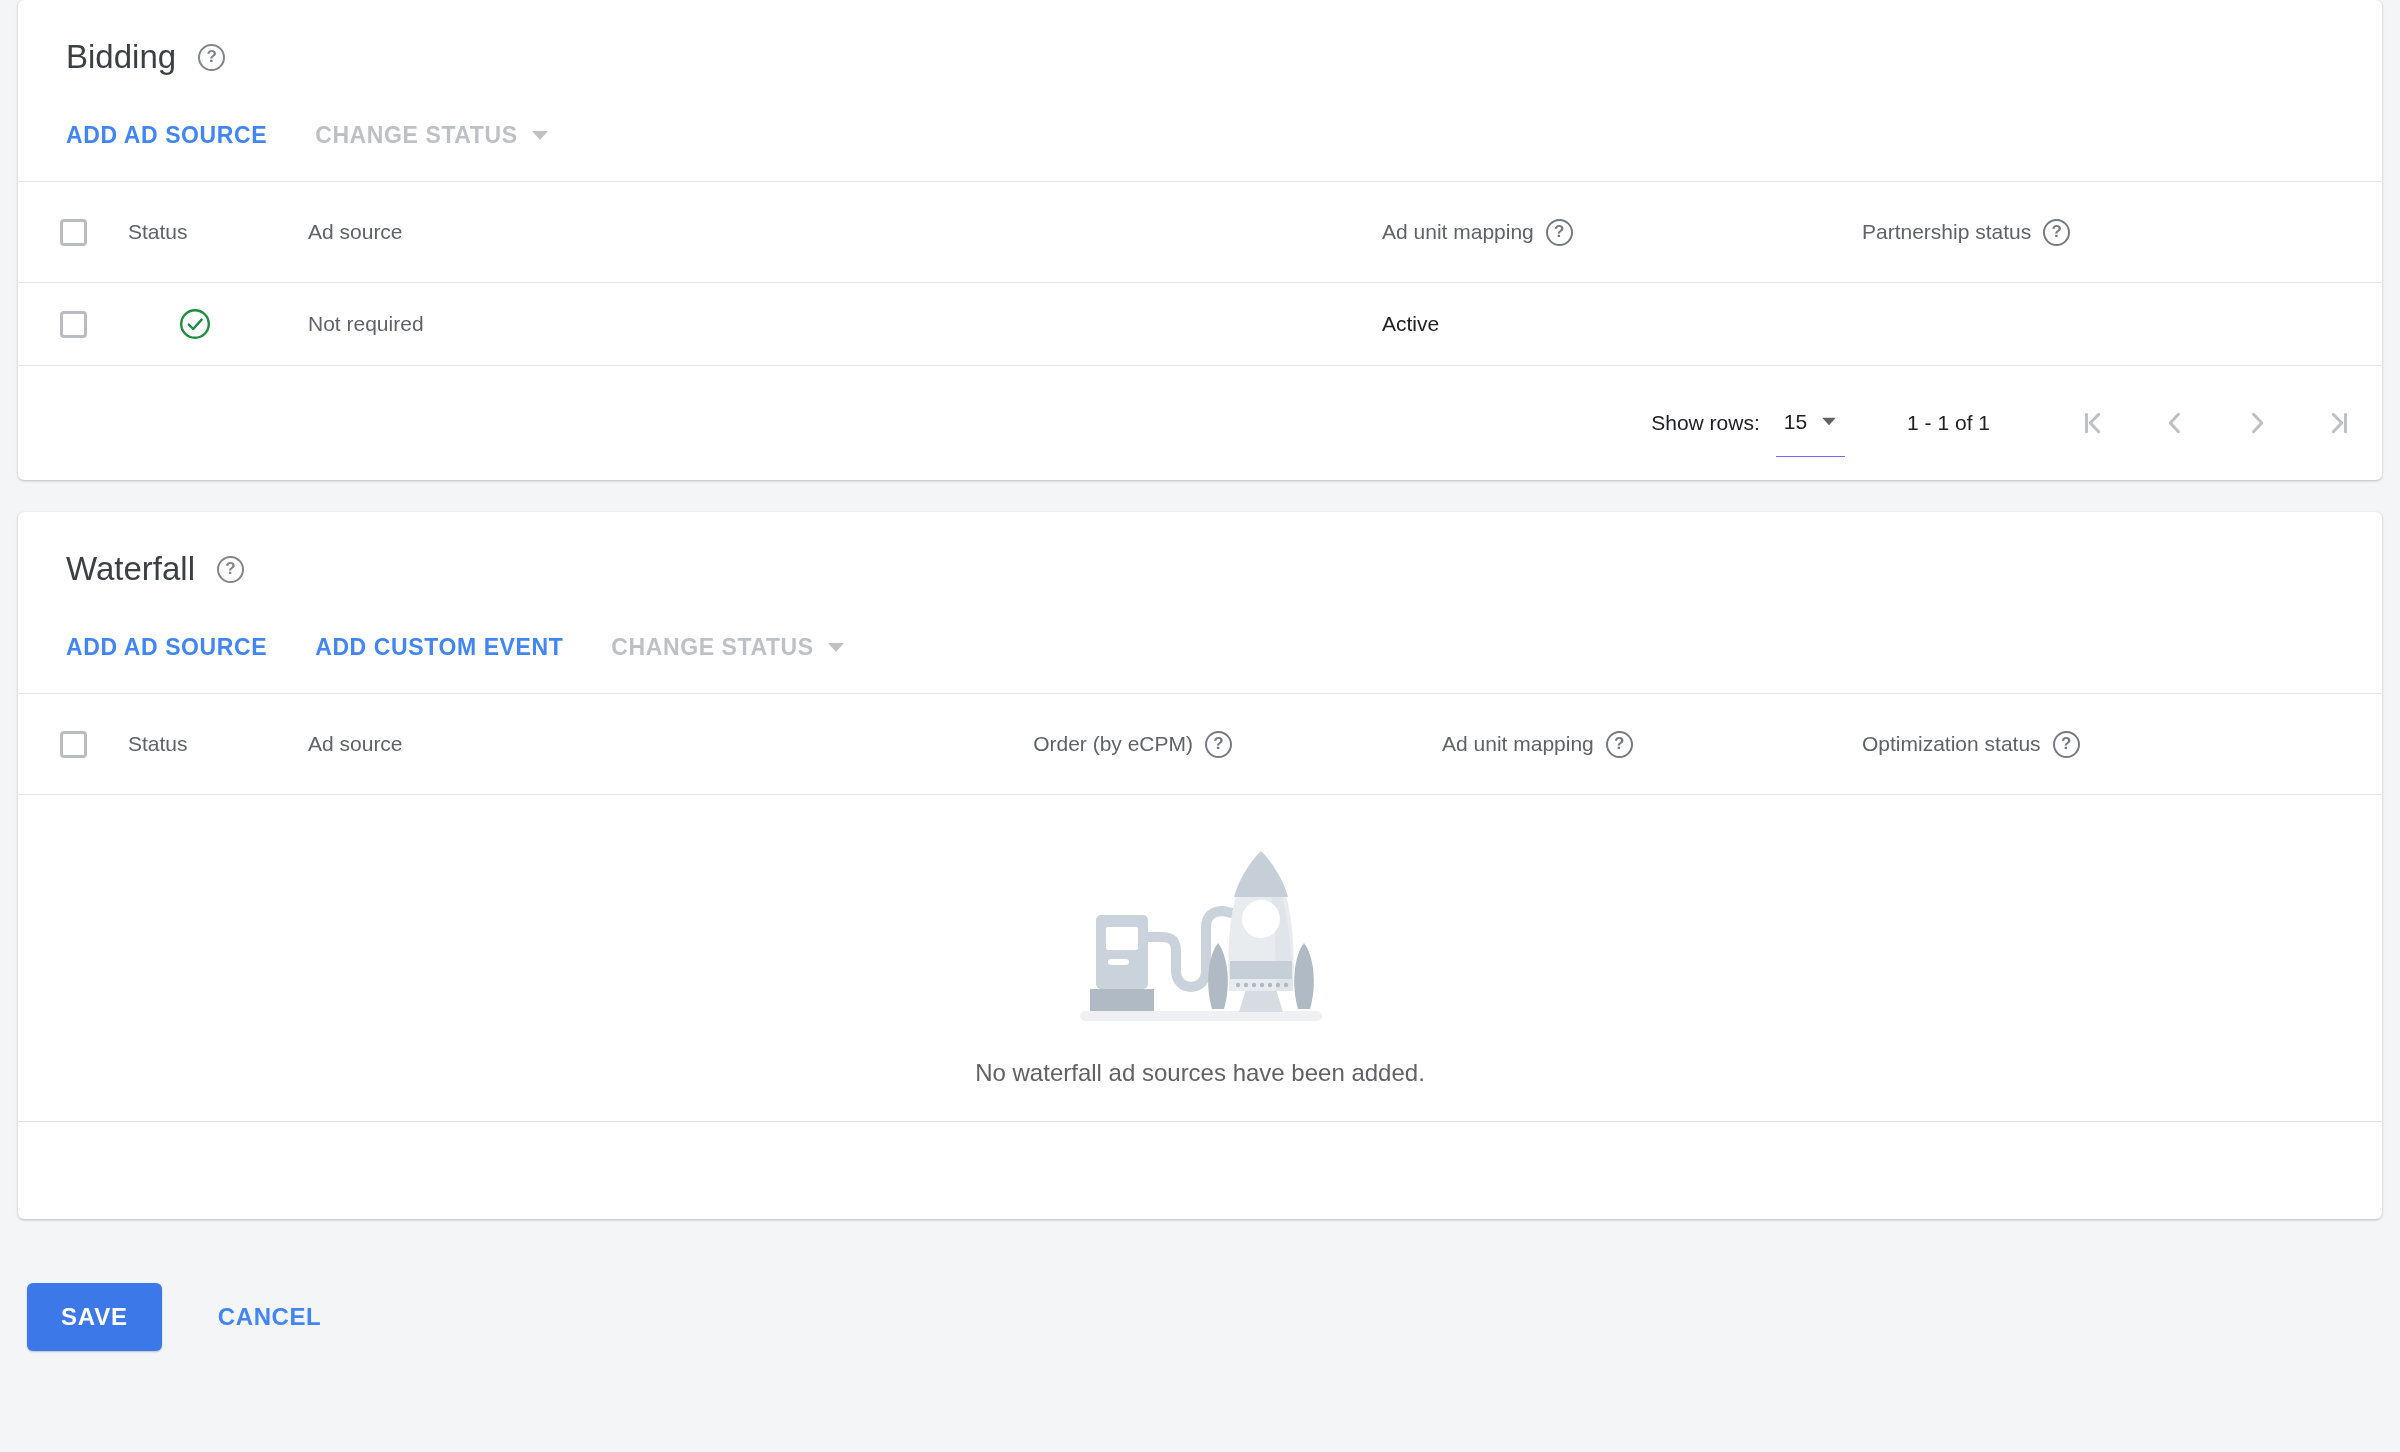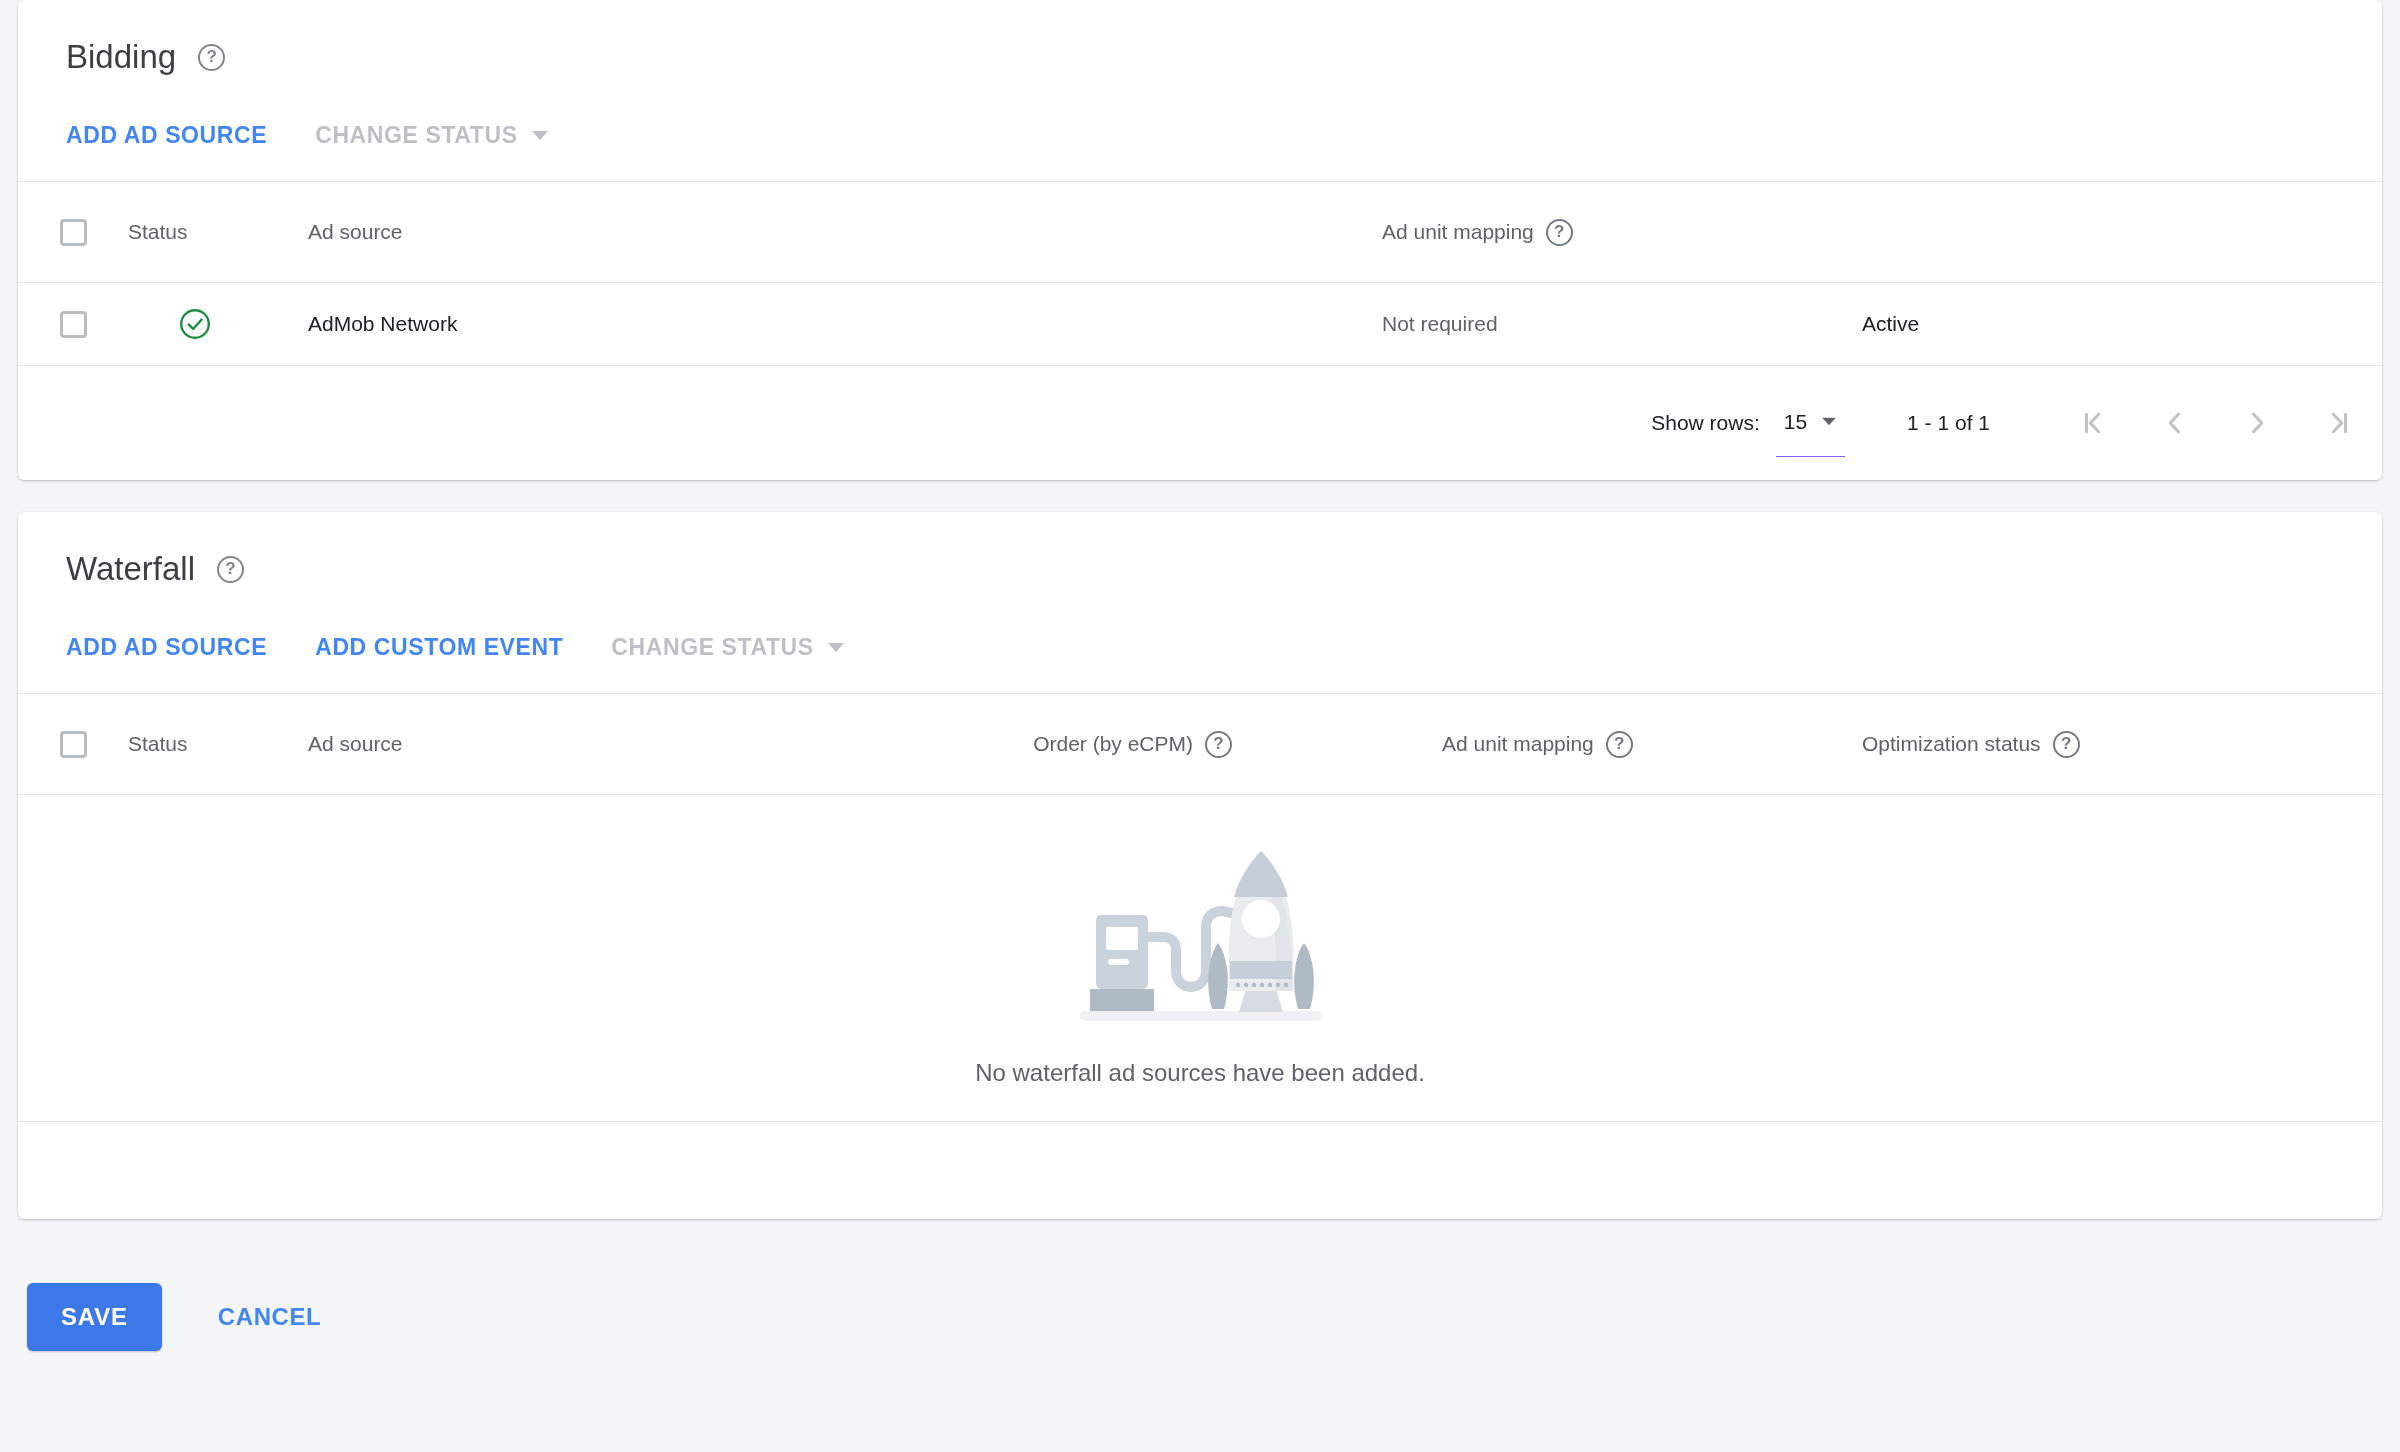--- a/index.html
+++ b/index.html
@@ -170,33 +170,36 @@
     <div class="thead grid-bidding">
       <div class="cell cb-cell">
         <span class="checkbox"></span>
       </div>
       <div class="cell th">Status</div>
       <div class="cell th no-pad">Ad source</div>
       <div class="cell th no-pad">
         <span>Ad unit mapping</span>
         <span class="help"></span>
       </div>
+      <div class="cell th no-pad">
+        <span>Partnership status</span>
+        <span class="help"></span>
+      </div>
     </div>
 
     <div class="trow grid-bidding">
       <div class="cell cb-cell">
         <span class="checkbox"></span>
       </div>
       <div class="cell status-cell">
         <svg width="34" height="34" viewBox="0 0 34 34">
           <circle cx="17" cy="17" r="13.8" fill="none" stroke="#1E8E3E" stroke-width="2.4"></circle>
           <path d="M10.8 17.6 L15.2 22 L23.6 12.6" fill="none" stroke="#1E8E3E" stroke-width="2.4" stroke-linecap="round" stroke-linejoin="round"></path>
         </svg>
       </div>
-      <div class="cell">AdMob Network</div>
       <div class="cell muted">Not required</div>
       <div class="cell">Active</div>
     </div>
 
     <div class="pagination">
       <span>Show rows:</span>
       <span class="rows-select">
         <span>15</span>
         <i class="caret"></i>
       </span>

